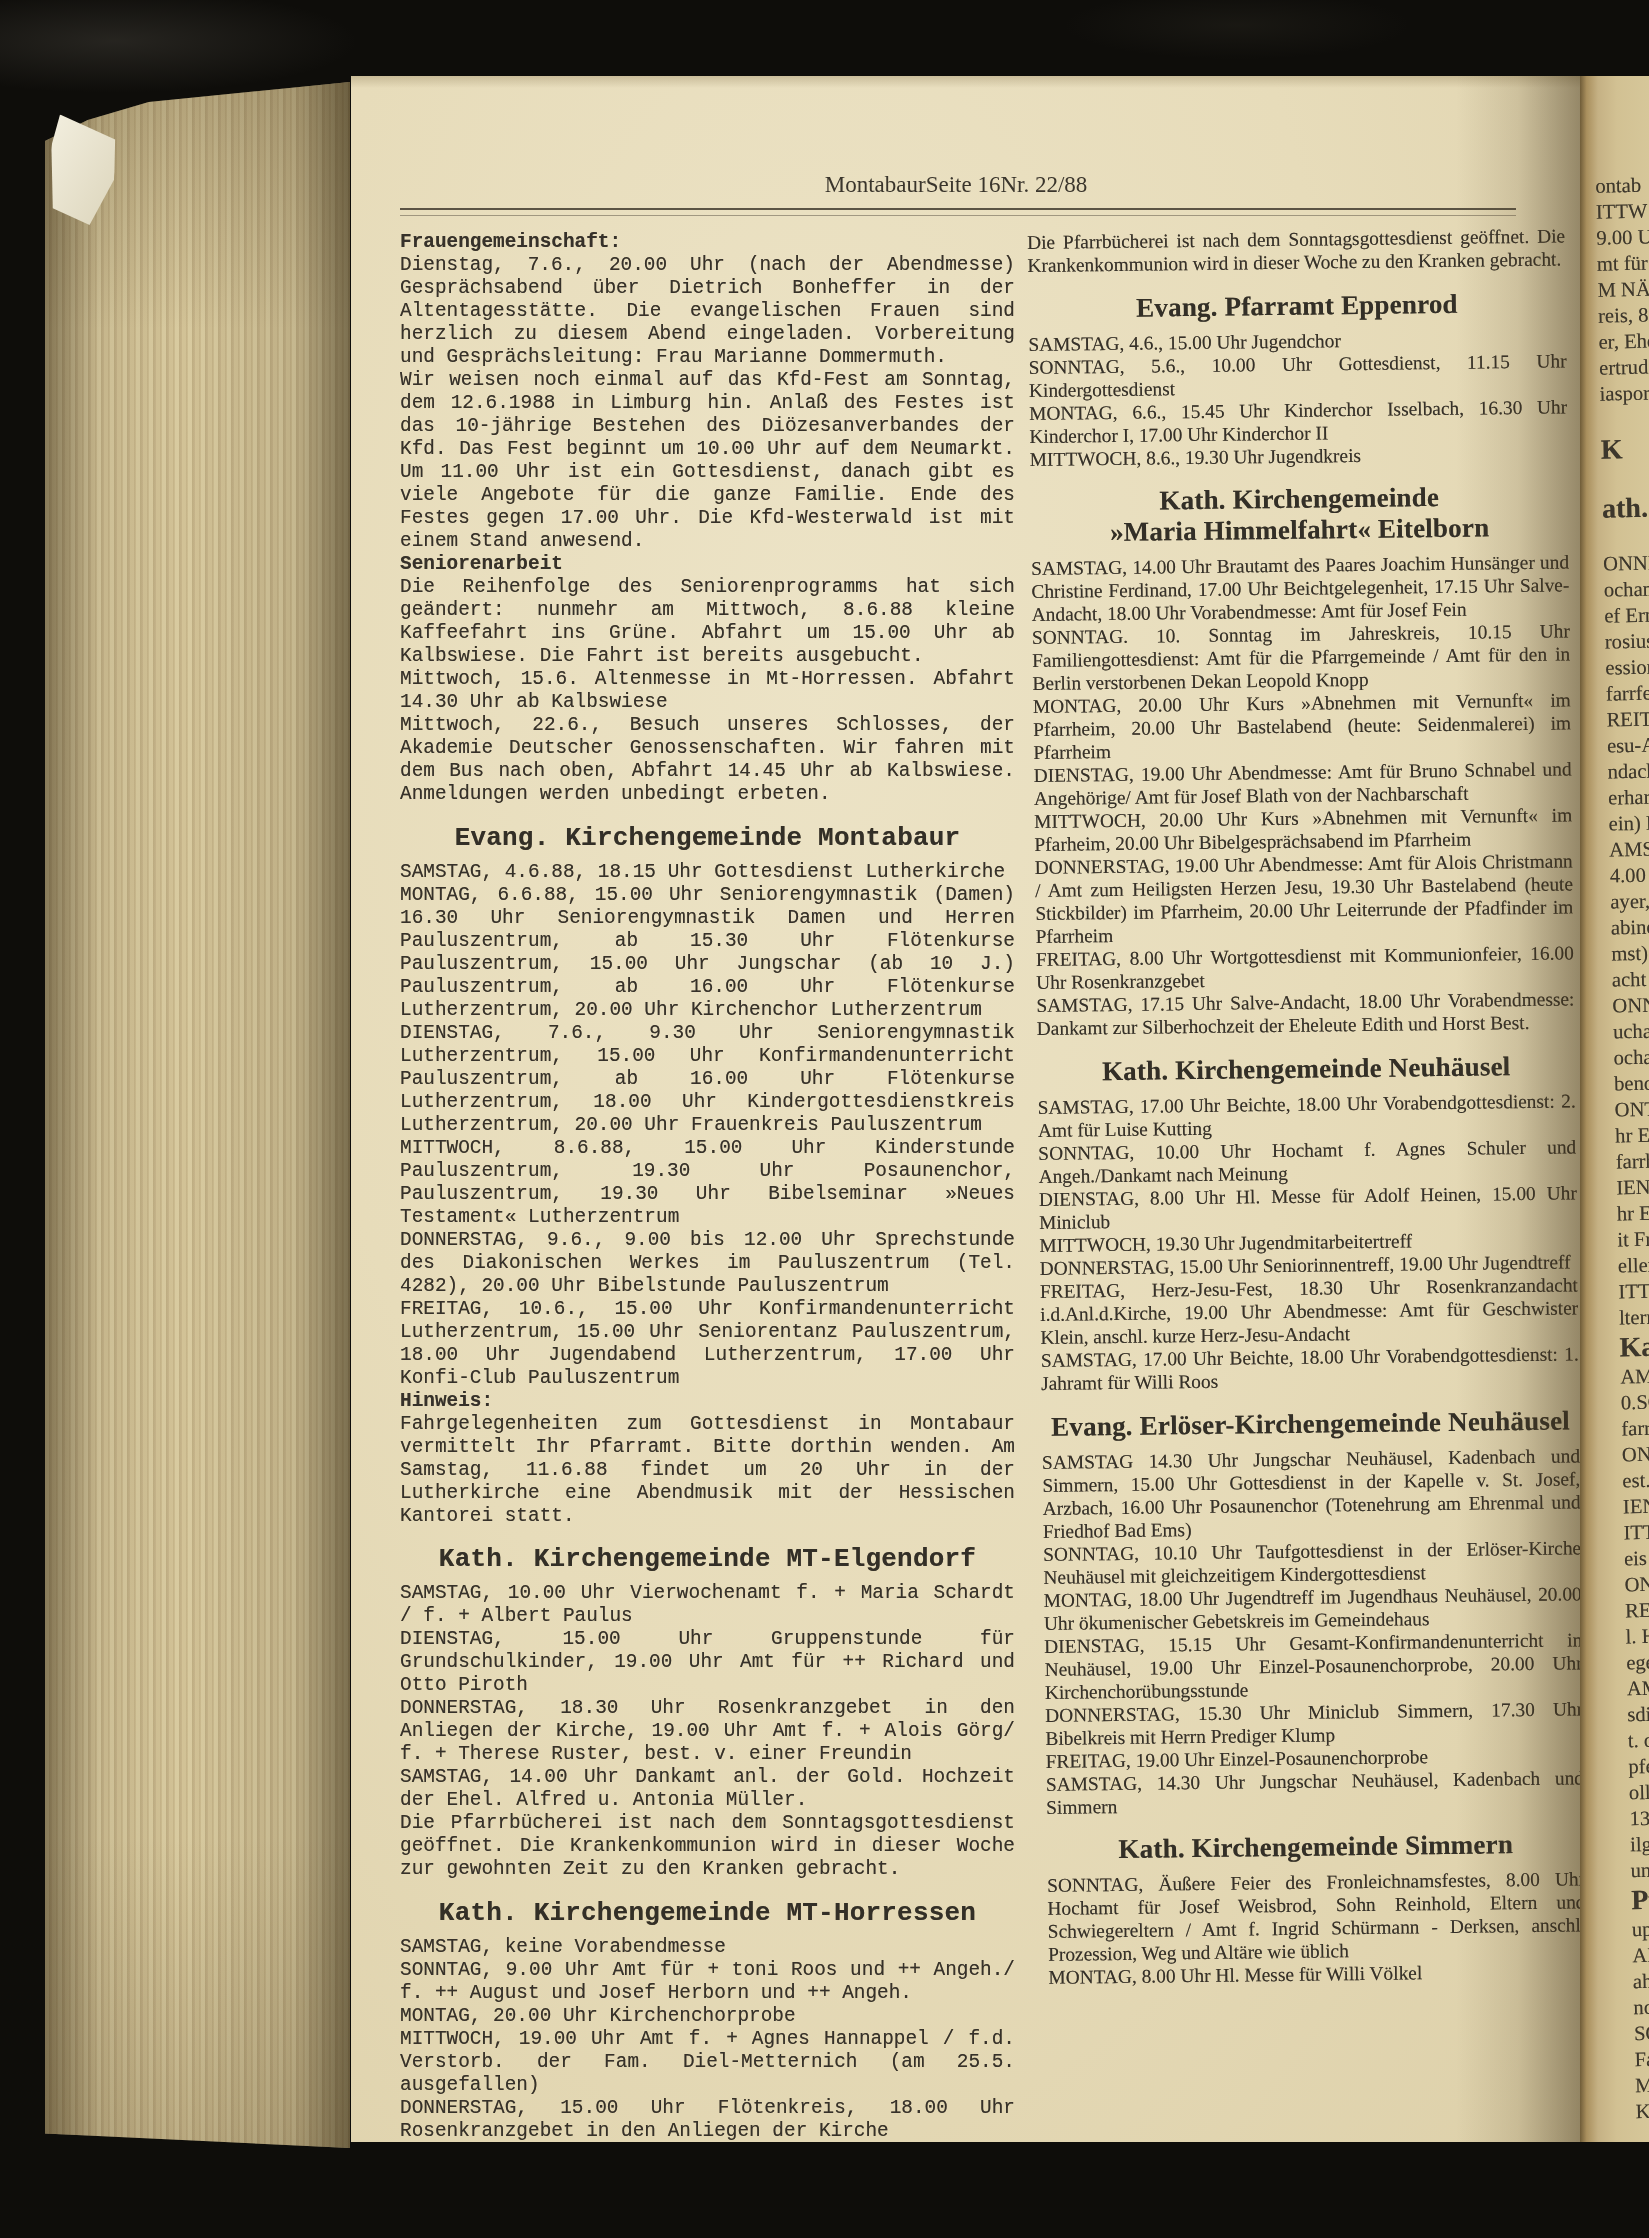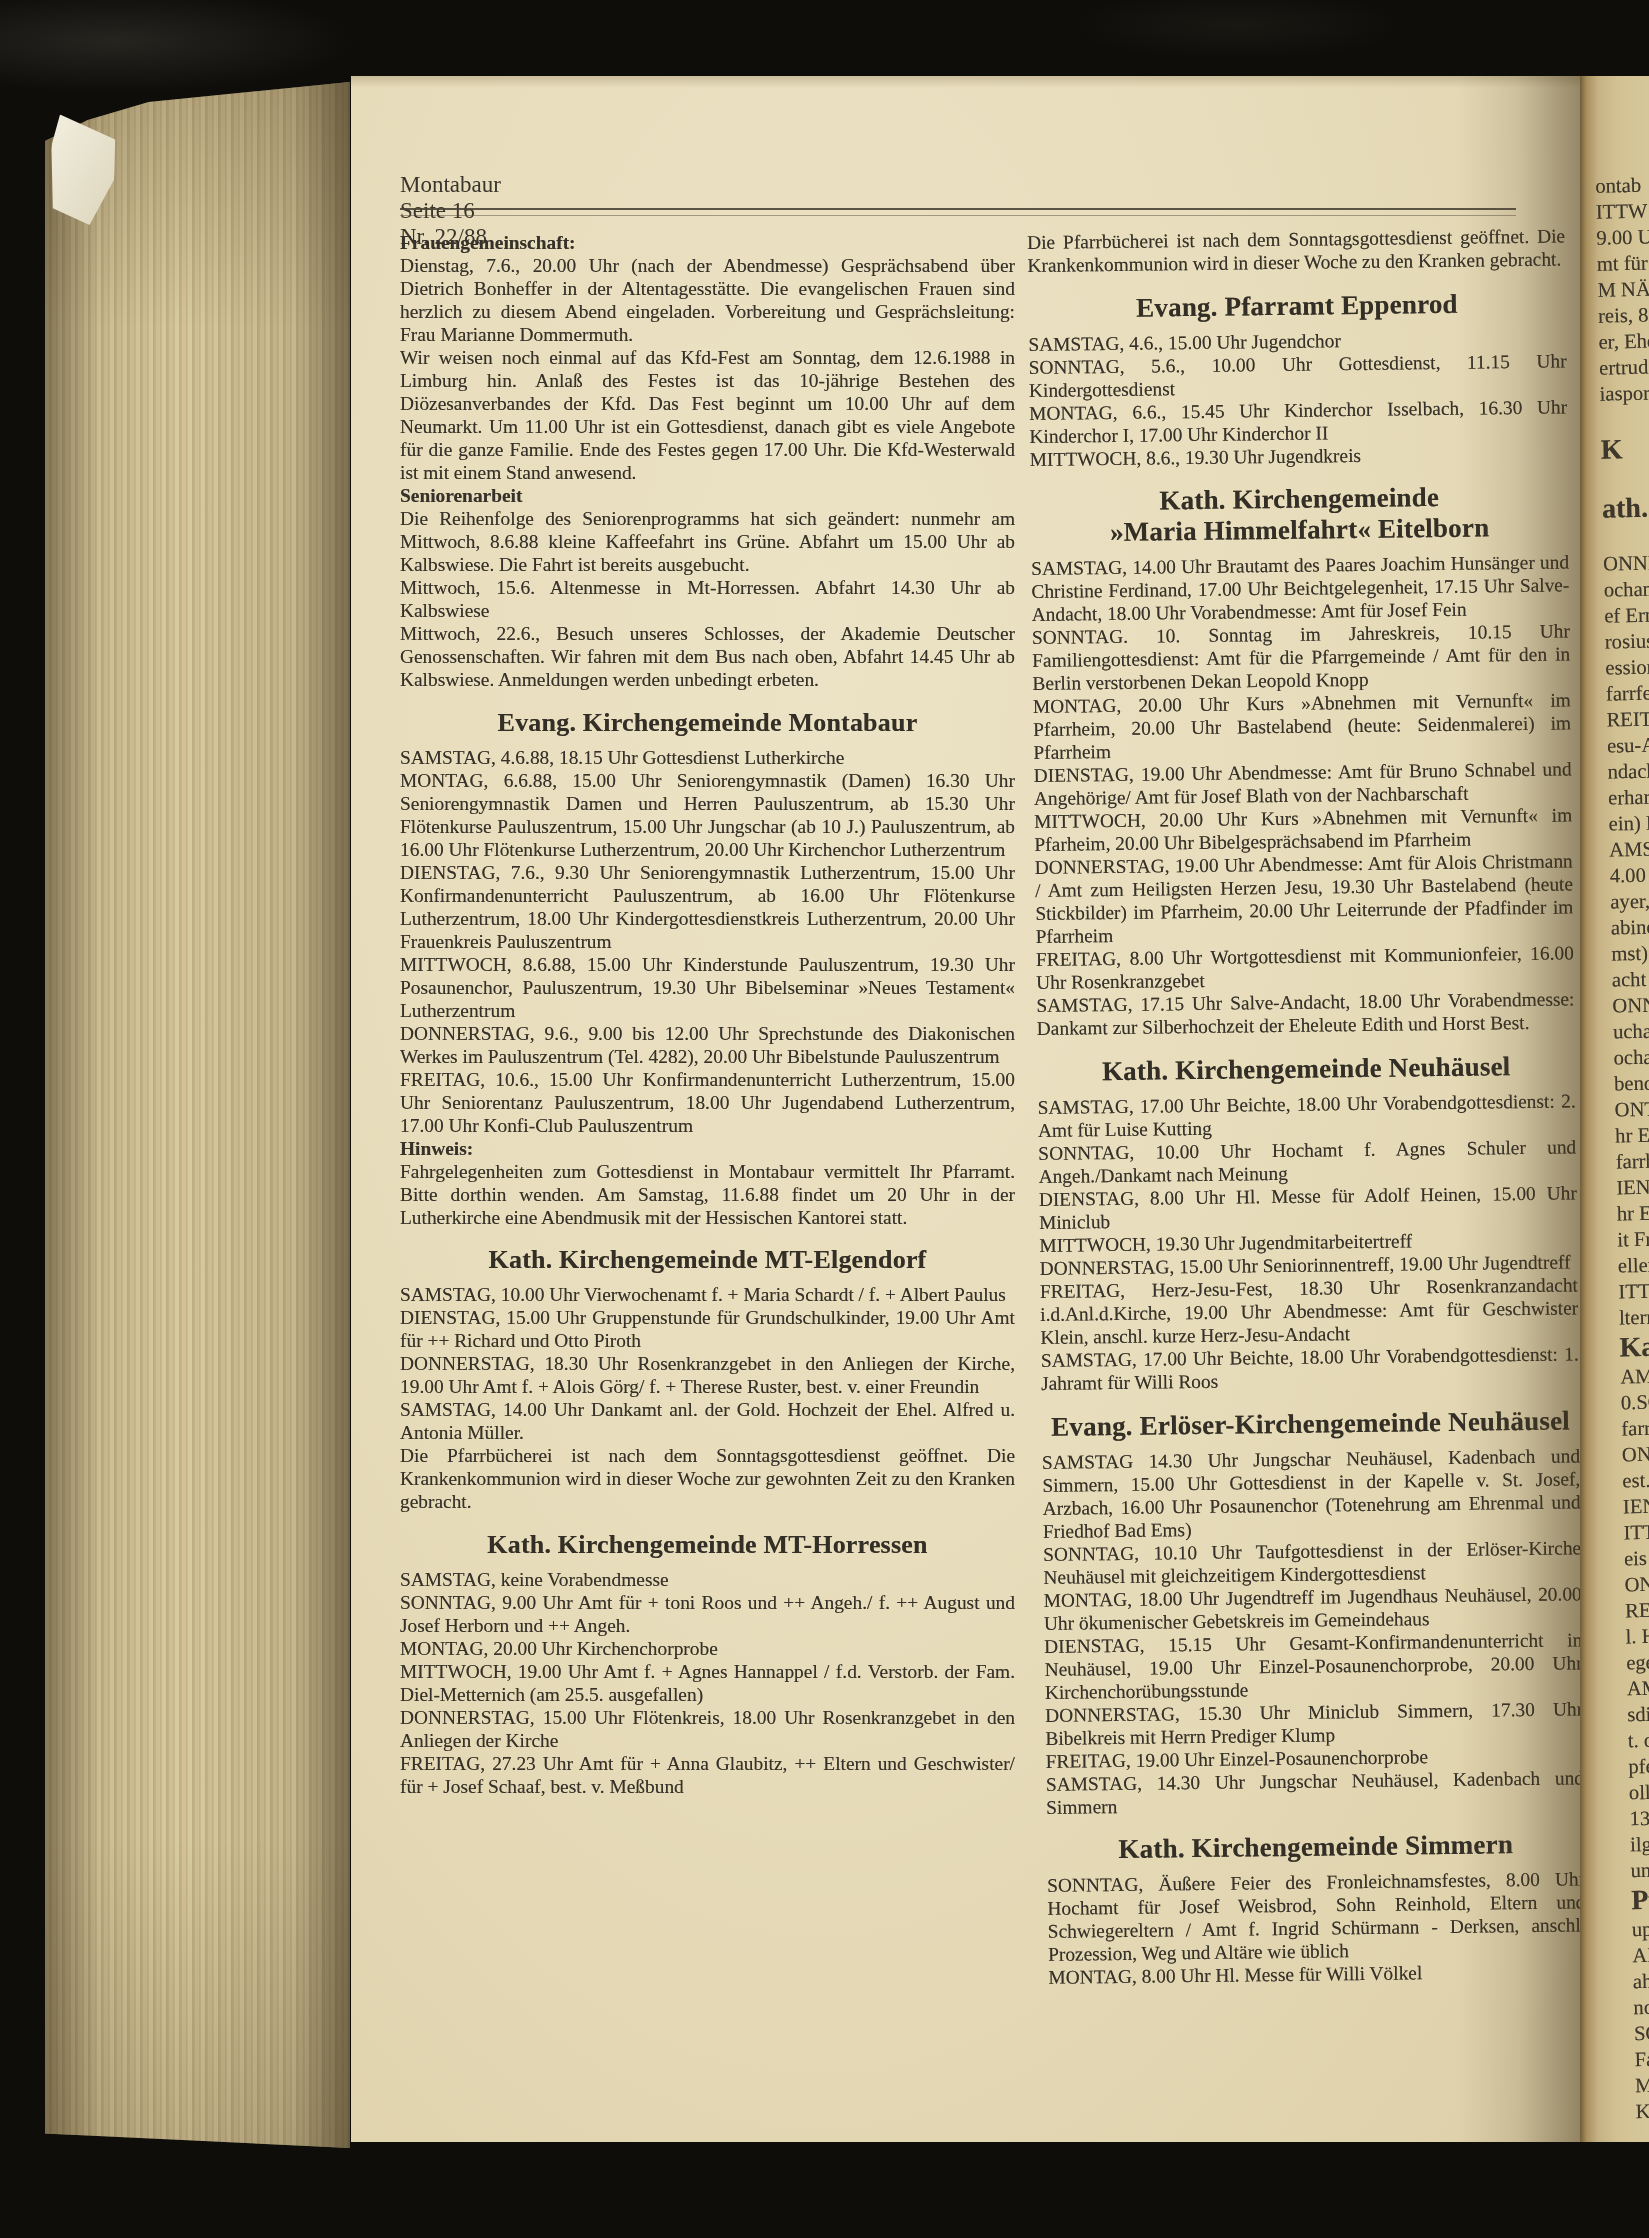--- a/index.html
+++ b/index.html
@@ -35,30 +35,30 @@
     content:"";position:absolute;right:0;top:0;bottom:0;width:124px;pointer-events:none;
     background:linear-gradient(to right, rgba(92,74,40,0) 0%, rgba(92,74,40,.16) 50%, rgba(66,51,24,.48) 100%);
   }
   .page::before{
     content:"";position:absolute;left:0;right:0;top:0;height:11.5px;pointer-events:none;
     background:linear-gradient(to bottom, rgba(120,100,60,.28), rgba(120,100,60,0));
   }
   .page-header{
     position:absolute;left:49px;right:68px;top:96px;
     display:flex;justify-content:center;align-items:baseline;
-    font-size:23px;color:#3a352c;flex-direction:column;
+    font-size:23px;color:#3a352c;
   }
   .header-rule{
     position:absolute;left:49px;right:64px;top:132px;height:5px;
     border-top:2.5px solid rgba(72,65,52,.88);
     border-bottom:0.8px solid rgba(72,65,52,.45);
   }
   .columns{position:absolute;left:49px;top:155px;right:49px;bottom:0;}
   .col{position:absolute;top:0;color:#36312a;}
-  .col-left{left:0;width:615px;}
+  .col-left{left:0;width:615px;font-family:Liberation Mono, monospace;}
   .col-right{left:627px;width:538px;transform:rotate(-0.7deg);transform-origin:0 0;}
   .blk{margin:0;text-shadow:0 0 0.6px rgba(66,56,34,.55);}
   .para,.label{font-size:19.4px;line-height:23px;text-align:justify;}
   .label{font-weight:bold;}
   .heading{
     font-size:26px;font-weight:bold;text-align:center;
     margin:16.5px 0 8.2px;letter-spacing:0.2px;color:#332f27;white-space:pre-line;
   }
   .col-right .heading{font-size:27px;}
   

